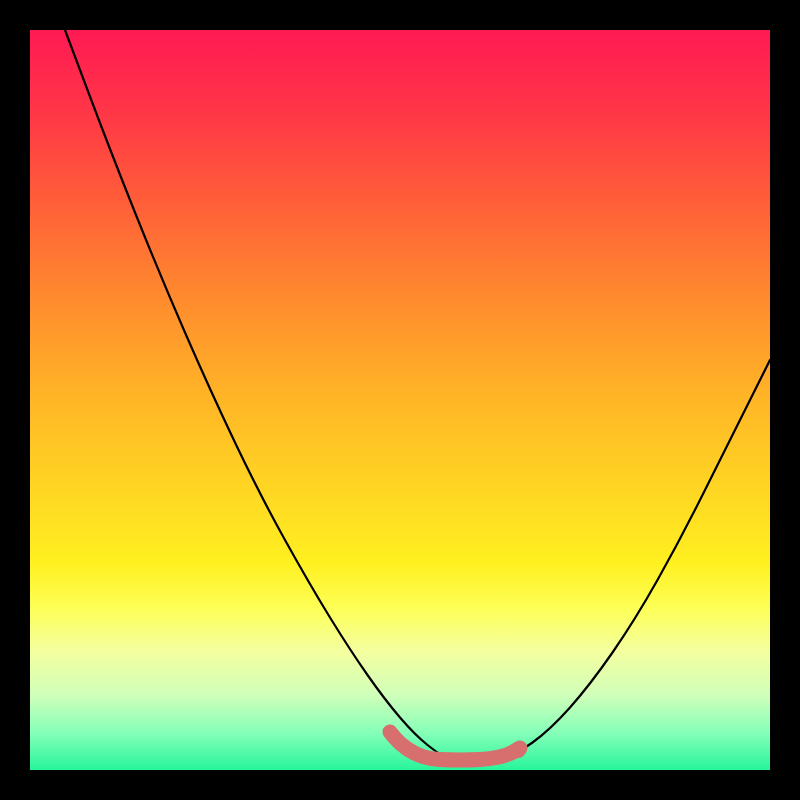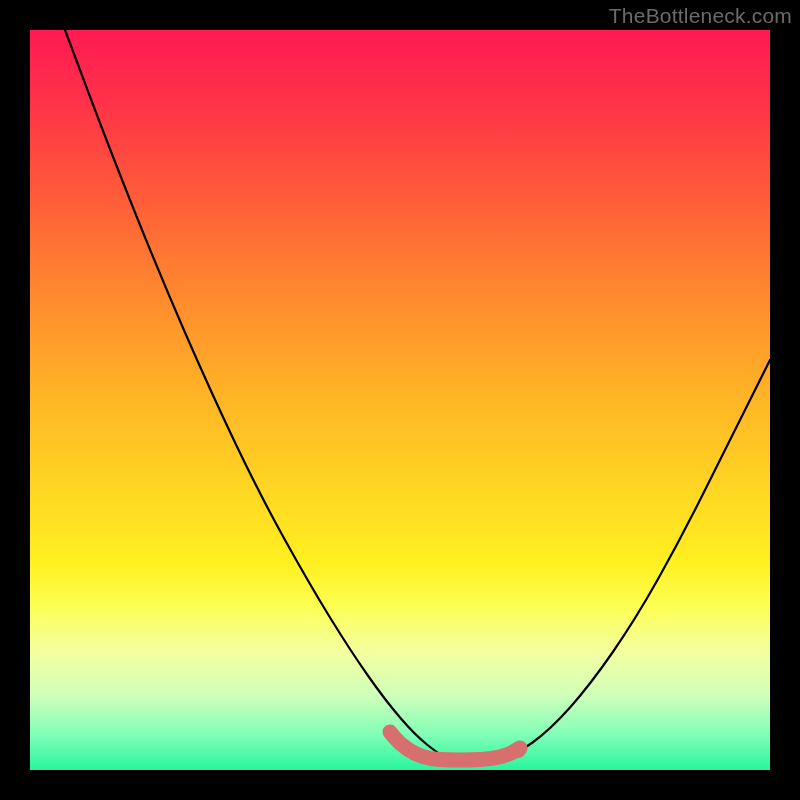--- a/index.html
+++ b/index.html
@@ -68,14 +68,13 @@
     <svg class="curves" viewBox="0 0 740 740">
       <path d="M 35 0 Q 35 0 57.5 60 Q 80 120 105 182.5 Q 130 245 155 302.5 Q 180 360 205 412.5 Q 230 465 255 510 Q 280 555 300 587.5 Q 320 620 337.5 645 Q 355 670 370 687.5 Q 385 705 397.5 715 Q 410 725 420 730 Q 430 735 442.5 735 Q 455 735 470 730 Q 485 725 502.5 712.5 Q 520 700 540 677.5 Q 560 655 582.5 622.5 Q 605 590 627.5 550 Q 650 510 672.5 465 Q 695 420 717.5 375 L 740 330" fill="none" stroke="#000" stroke-width="2.2" stroke-linecap="round"></path>
       <path d="M 360 702 Q 360 702 365 708 Q 370 714 377.5 719 Q 385 724 392.5 726.5 Q 400 729 410 729.5 Q 420 730 430 730 Q 440 730 450 729.5 Q 460 729 469 727 Q 478 725 484 721.5 L 490 718" fill="none" stroke="#d86f6f" stroke-width="15" stroke-linecap="round" stroke-linejoin="round"></path>
       <g>
           <circle cx="360" cy="702" r="7" fill="#d86f6f"></circle>
           <circle cx="488" cy="720" r="8" fill="#d86f6f"></circle>
         </g>
     </svg>
   </div>
 
-  <div class="watermark">TheBottleneck.com</div>
 </div>
 
 </body></html>

